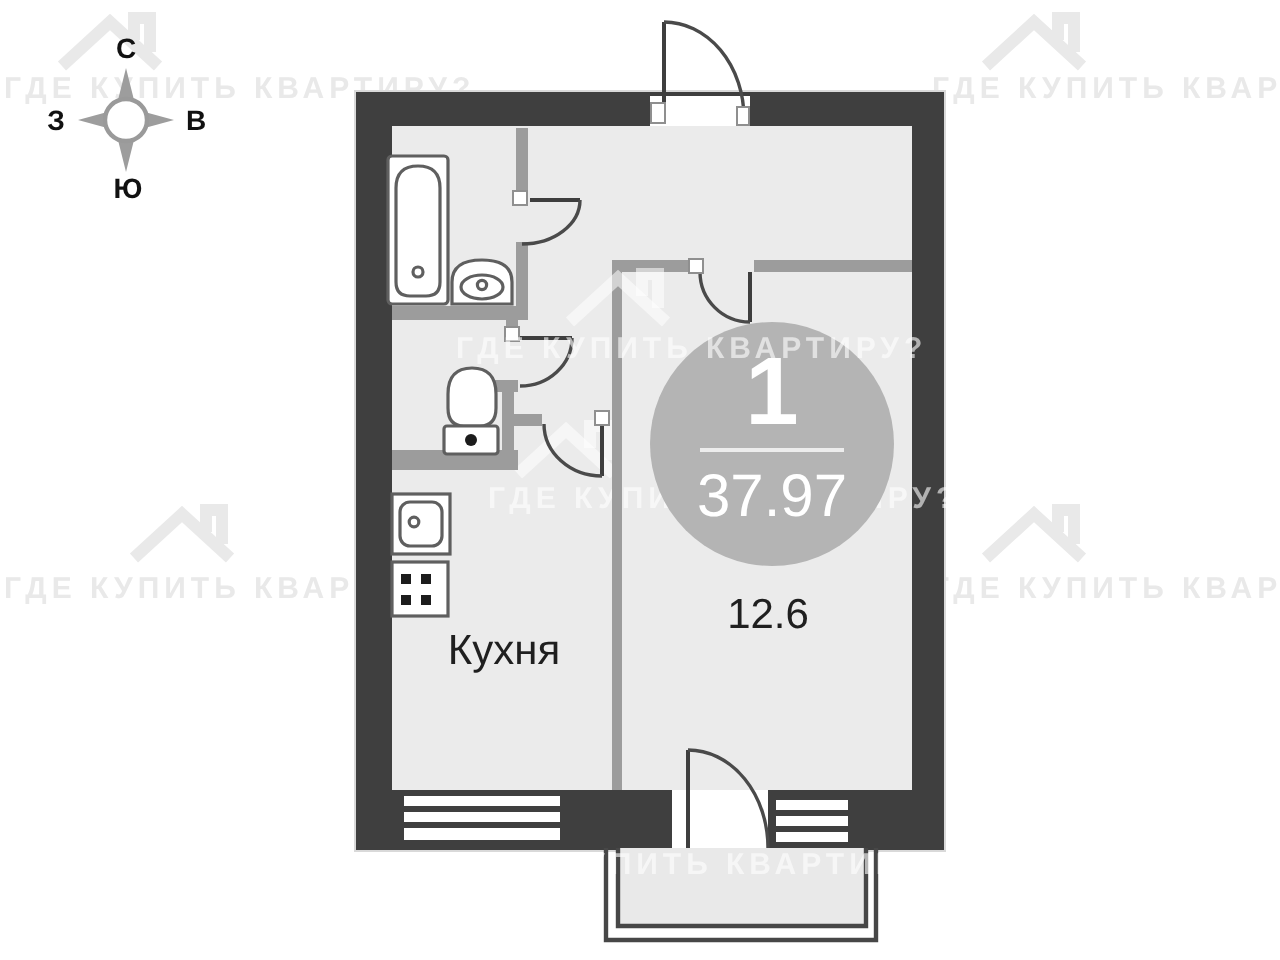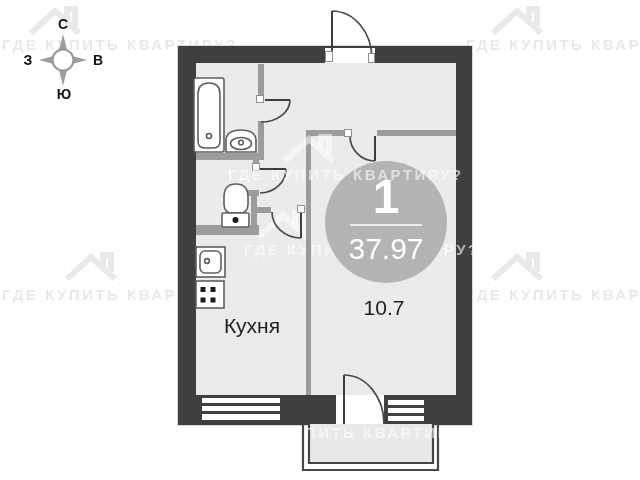--- a/index.html
+++ b/index.html
@@ -179,21 +179,21 @@
   <div class="badge">
     <div class="num">1</div>
     <div class="rule"></div>
     <div class="area">37.97</div>
   </div>
 
   <div class="room-label" style="left:192px;top:314px;width:120px;">
     <div>Кухня</div>
   </div>
   <div class="room-label" style="left:324px;top:296px;width:120px;">
-    <div>10.7</div>
+    <div>12.6</div>
   </div>
 
   <svg class="wm-icon z-over" style="left:282px;top:132px;" width="54" height="32" viewBox="0 0 54 32">
     <path d="M3,29 L27,7 L51,29" fill="none" stroke="rgba(255,255,255,0.55)" stroke-width="6"></path>
     <path d="M39,16 V5 H47 V22" fill="none" stroke="rgba(255,255,255,0.55)" stroke-width="6"></path>
   </svg>
   <div class="wm-text wm-light z-over" style="left:228px;top:166px;">ГДЕ КУПИТЬ КВАРТИРУ?</div>
   <div class="wm-text wm-light z-over" style="left:238px;top:424px;">ГДЕ КУПИТЬ КВАРТИРУ?</div>
 </div>
 

